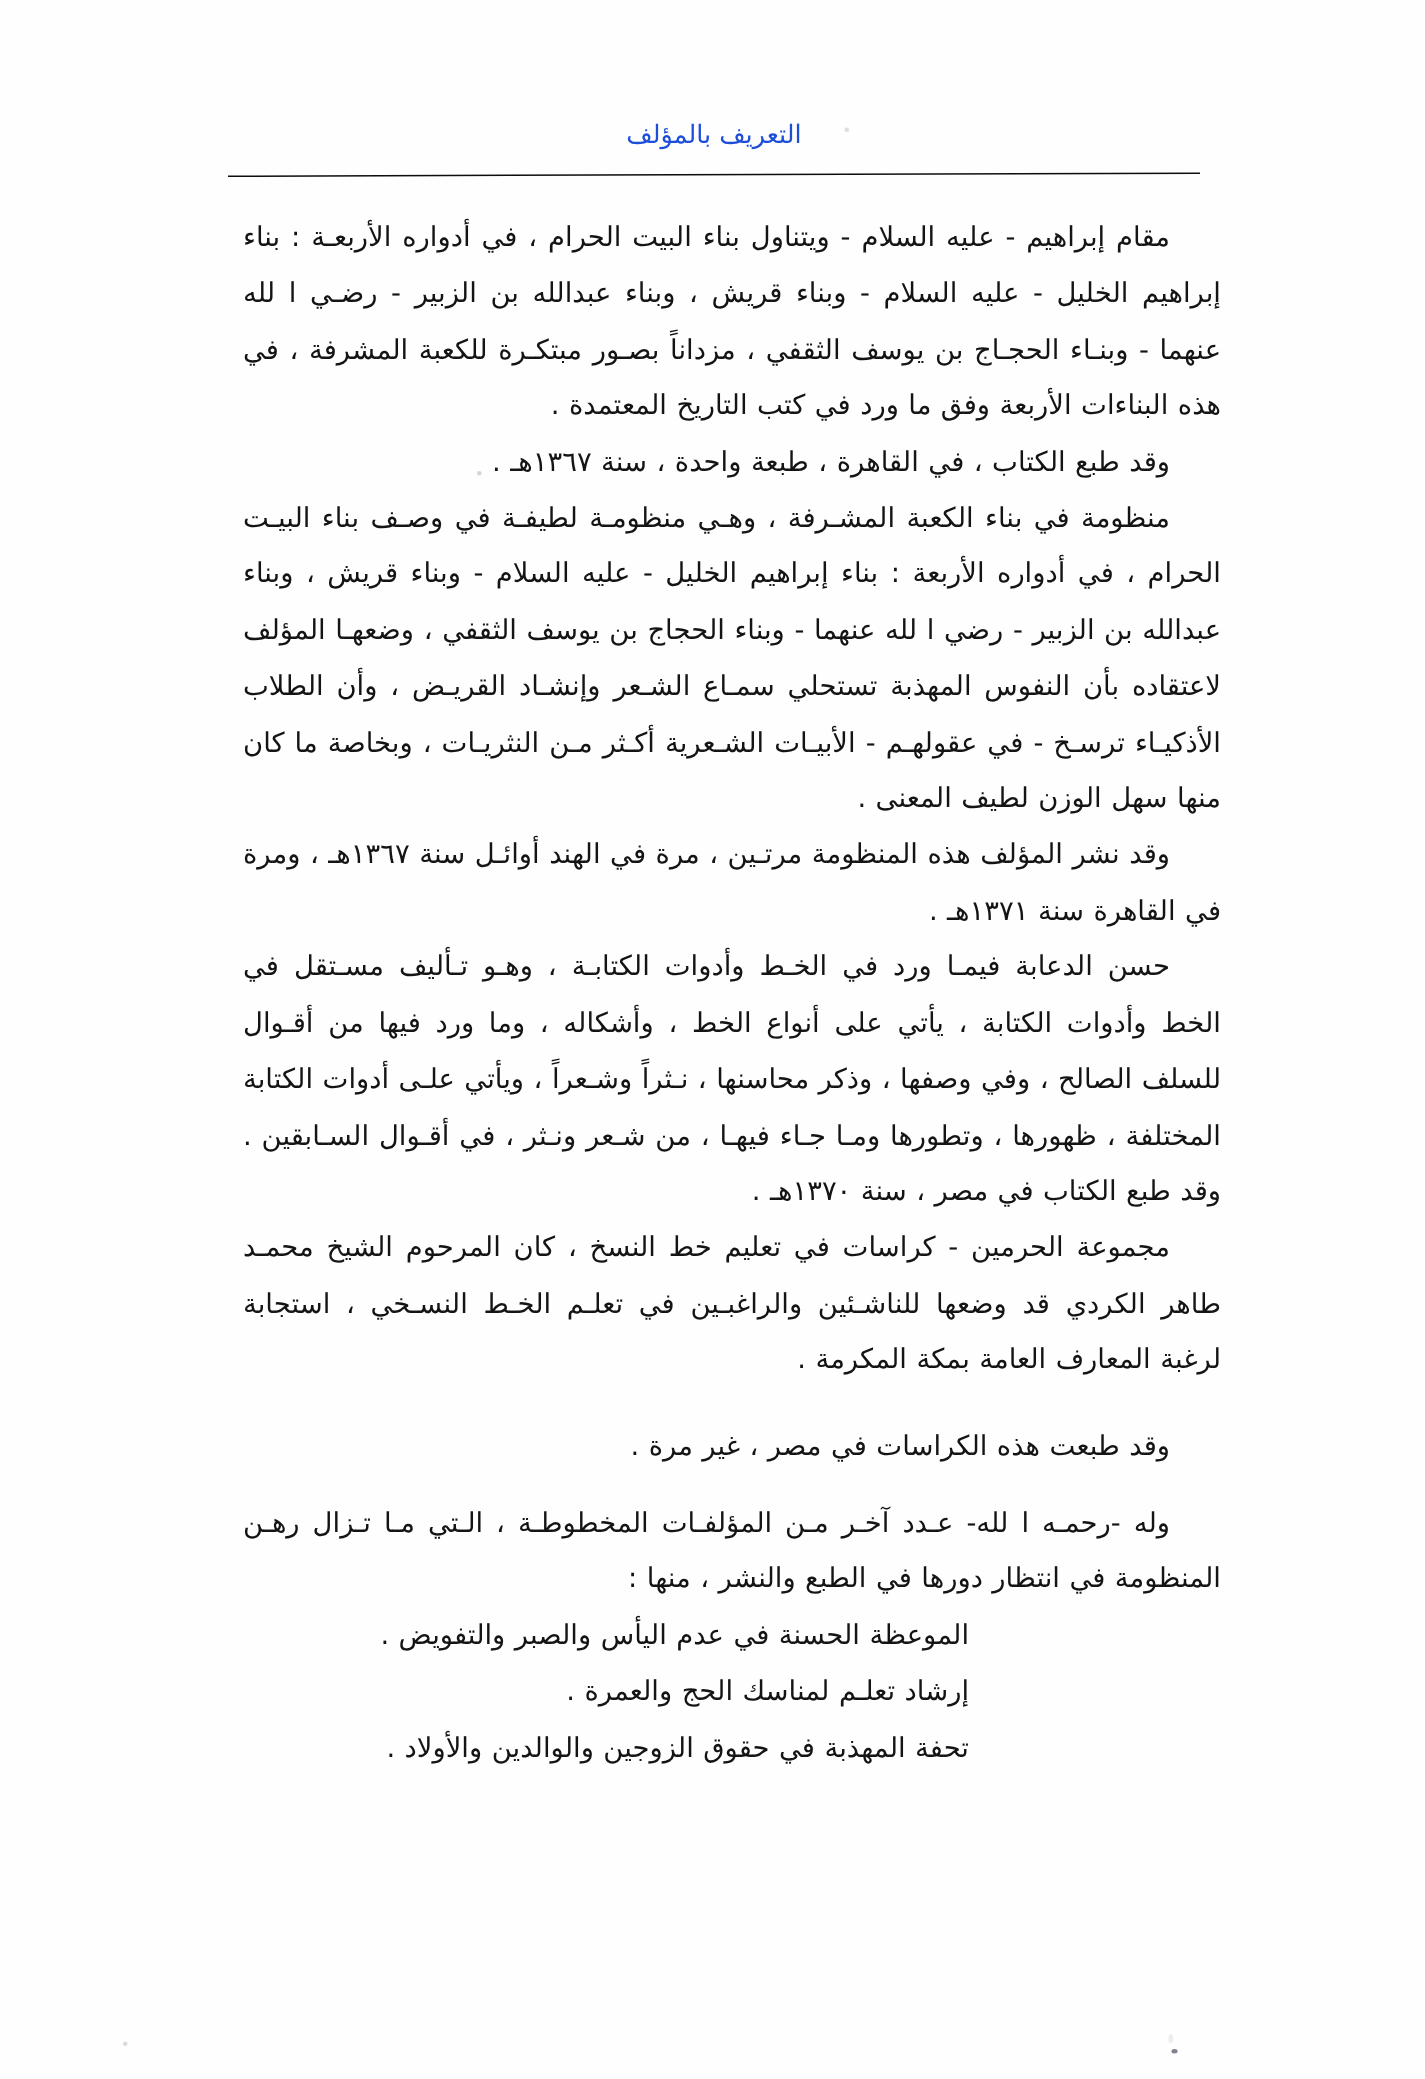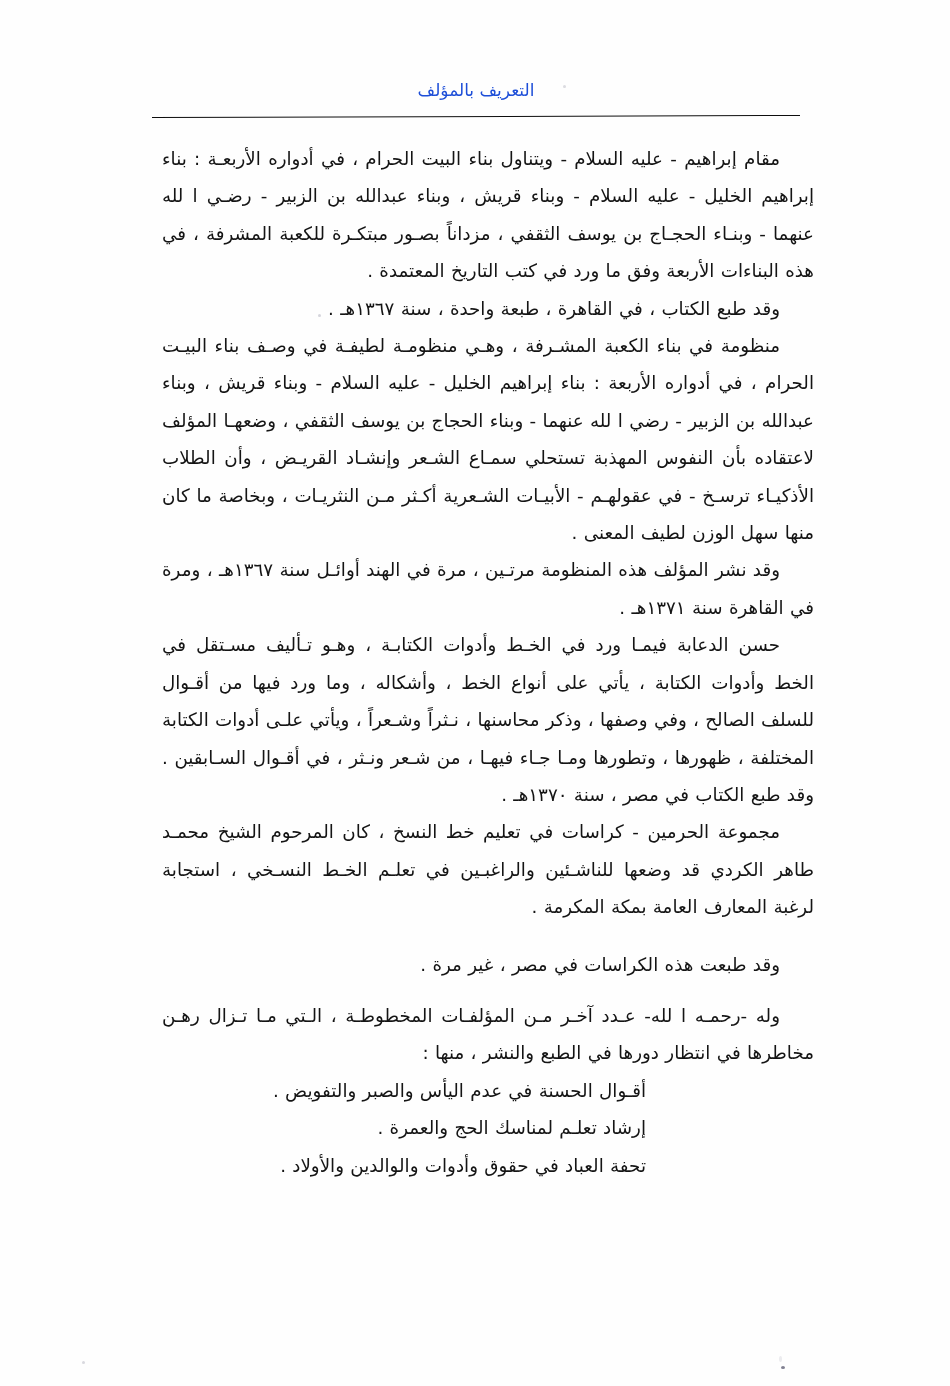--- a/index.html
+++ b/index.html
@@ -136,26 +136,26 @@
     <p class="para gap">منظومة في بناء الكعبة المشـرفة ، وهـي منظومـة لطيفـة في وصـف بناء البيـت الحرام ، في أدواره الأربعة : بناء إبراهيم الخليل - عليه السلام - وبناء قريش ، وبناء عبدالله بن الزبير - رضي ا لله عنهما - وبناء الحجاج بن يوسف الثقفي ، وضعهـا المؤلف لاعتقاده بأن النفوس المهذبة تستحلي سمـاع الشـعر وإنشـاد القريـض ، وأن الطلاب الأذكيـاء ترسـخ - في عقولهـم - الأبيـات الشـعرية أكـثر مـن النثريـات ، وبخاصة ما كان منها سهل الوزن لطيف المعنى .</p>
 
     <p class="para gap">وقد نشر المؤلف هذه المنظومة مرتـين ، مرة في الهند أوائـل سنة ١٣٦٧هـ ، ومرة في القاهرة سنة ١٣٧١هـ .</p>
 
     <p class="para gap">حسن الدعابة فيمـا ورد في الخـط وأدوات الكتابـة ، وهـو تـأليف مسـتقل في الخط وأدوات الكتابة ، يأتي على أنواع الخط ، وأشكاله ، وما ورد فيها من أقـوال للسلف الصالح ، وفي وصفها ، وذكر محاسنها ، نـثراً وشـعراً ، ويأتي علـى أدوات الكتابة المختلفة ، ظهورها ، وتطورها ومـا جـاء فيهـا ، من شـعر ونـثر ، في أقـوال السـابقين . وقد طبع الكتاب في مصر ، سنة ١٣٧٠هـ .</p>
 
     <p class="para gap">مجموعة الحرمين - كراسات في تعليم خط النسخ ، كان المرحوم الشيخ محمـد طاهر الكردي قد وضعها  للناشـئين والراغبـين في تعلـم الخـط النسـخي ، استجابة لرغبة المعارف العامة بمكة المكرمة .</p>
 
     <p class="line-right gap">وقد طبعت هذه الكراسات في مصر ، غير مرة .</p>
 
-    <p class="para gap-sm">وله -رحمـه ا لله- عـدد آخـر مـن المؤلفـات المخطوطـة ، الـتي مـا تـزال رهـن مخاطرها في انتظار دورها في الطبع والنشر ، منها :</p>
+    <p class="para gap-sm">وله -رحمـه ا لله- عـدد آخـر مـن المؤلفـات المخطوطـة ، الـتي مـا تـزال رهـن المنظومة في انتظار دورها في الطبع والنشر ، منها :</p>
 
     <ul class="works-list">
-      <li>أقـوال الحسنة في عدم اليأس والصبر والتفويض .</li>
+      <li>الموعظة الحسنة في عدم اليأس والصبر والتفويض .</li>
       <li>إرشاد تعلـم لمناسك الحج والعمرة .</li>
-      <li>تحفة العباد في حقوق وأدوات والوالدين والأولاد .</li>
+      <li>تحفة المهذبة في حقوق الزوجين والوالدين والأولاد .</li>
     </ul>
 
   </div>
 
 
   <div class="speck s1"></div>
   <div class="speck s2"></div>
   <div class="speck s3"></div>
   <div class="speck s4"></div>
   <div class="speck s5"></div>

